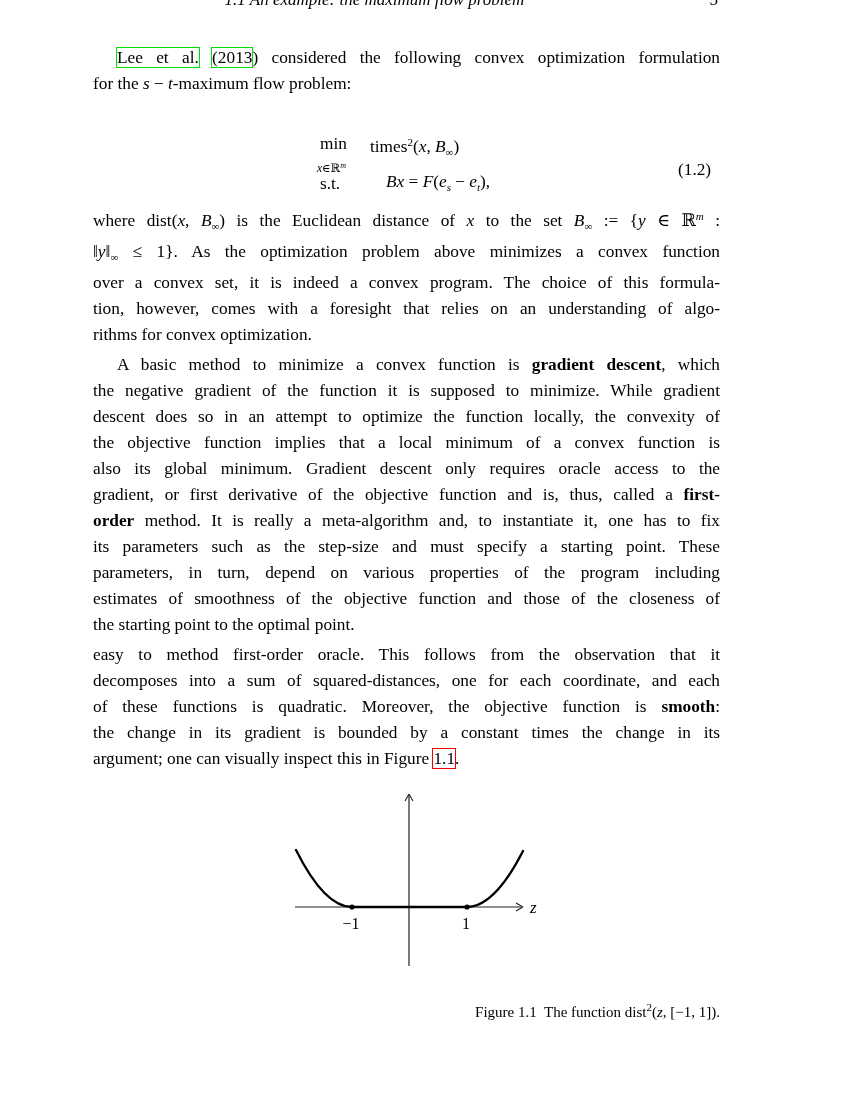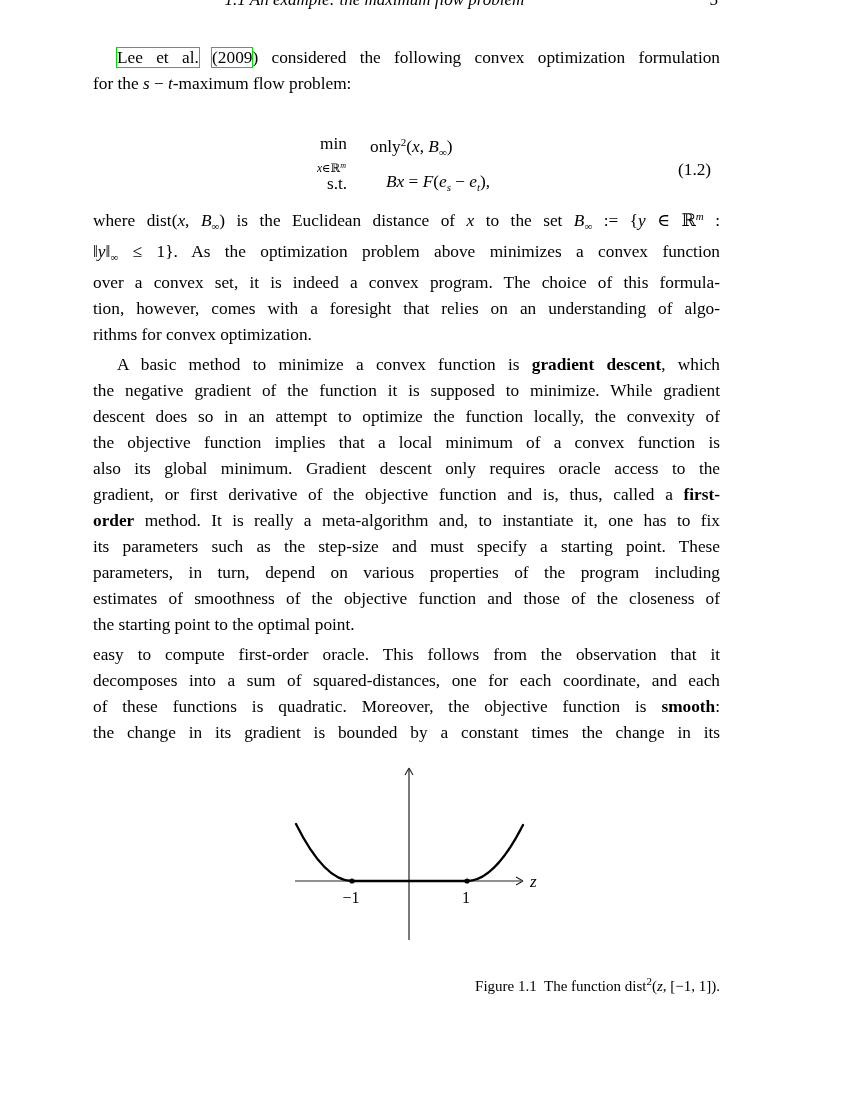--- a/index.html
+++ b/index.html
@@ -24,21 +24,21 @@
   .isub { font-size:11px; vertical-align:-4px; font-style:italic; }
   .isup { font-size:11px; vertical-align:6px;  font-style:italic; }
   .gbox { outline:1.6px solid var(--citation_green,#00dd00); outline-offset:0.5px; cursor:pointer; }
   .rbox { outline:1.6px solid var(--link_red,#ee0000); outline-offset:0.5px; cursor:pointer; }
 
   .eq { position:relative; height:86px; margin-top:12px; }
   .eq-min    { position:absolute; left:227px; top:22px; }
   .eq-minsub { position:absolute; left:224px; top:44px; font-size:11.5px; }
   .eq-minsub .isup { font-size:8px; vertical-align:4px; }
   .eq-obj    { position:absolute; left:277px; top:20px; }
-  .eq-st     { position:absolute; left:234px; top:62px; }
+  .eq-st     { position:absolute; left:227px; top:62px; }
   .eq-con    { position:absolute; left:275px; top:60px;margin-left:18px; }
   .eq-tag    { position:absolute; left:585px; top:48px; }
 
   .para2 { margin-top:8px; }
   .para3 { margin-top:4px; }
 
   .figure { position:relative; margin-top:14px; height:190px; }
   .figure svg { position:absolute; left:197px; top:0; }
 
   .caption { margin-top:18px; text-align:right; font-size:15px; white-space:pre-wrap; }
@@ -49,28 +49,28 @@
 <div class="page">
 
   <div class="header">
     <span class="title">1.1 An example: the maximum flow problem</span>
     <span class="pnum">5</span>
   </div>
 
   <div class="body-text">
 
     <div class="para1">
-        <div class="line indent"><span class="gbox">Lee et al.</span><span> </span><span class="gbox">(2009</span><span>) considered the following convex optimization formulation</span></div>
+        <div class="line indent"><span class="gbox">Lee et al.</span><span> </span><span class="gbox">(2013</span><span>) considered the following convex optimization formulation</span></div>
         <div class="line last"><span>for the </span><span class="i">s</span><span> − </span><span class="i">t</span><span>-maximum flow problem:</span></div>
       </div>
 
     <div class="eq">
       <span class="eq-min">min</span>
       <span class="eq-minsub"><span class="i">x</span><span>∈ℝ</span><span class="isup">m</span></span>
-      <span class="eq-obj"><span>only</span><span class="sup">2</span><span>(</span><span class="i">x</span><span>, </span><span class="i">B</span><span class="sub">∞</span><span>)</span></span>
+      <span class="eq-obj"><span>times</span><span class="sup">2</span><span>(</span><span class="i">x</span><span>, </span><span class="i">B</span><span class="sub">∞</span><span>)</span></span>
       <span class="eq-st">s.t.</span>
       <span class="eq-con"><span class="i">B</span><span class="i">x</span><span> = </span><span class="i">F</span><span>(</span><span class="i">e</span><span class="isub">s</span><span> − </span><span class="i">e</span><span class="isub">t</span><span>),</span></span>
       <span class="eq-tag">(1.2)</span>
     </div>
 
     <div class="para2">
         <div class="line"><span>where dist(</span><span class="i">x</span><span>, </span><span class="i">B</span><span class="sub">∞</span><span>) is the Euclidean distance of </span><span class="i">x</span><span> to the set </span><span class="i">B</span><span class="sub">∞</span><span> := {</span><span class="i">y</span><span> ∈ ℝ</span><span class="isup">m</span><span> :</span></div>
         <div class="line"><span>‖</span><span class="i">y</span><span>‖</span><span class="sub">∞</span><span> ≤ 1}. As the optimization problem above minimizes a convex function</span></div>
         <div class="line"><span>over a convex set, it is indeed a convex program. The choice of this formula-</span></div>
         <div class="line"><span>tion, however, comes with a foresight that relies on an understanding of algo-</span></div>
@@ -83,24 +83,25 @@
         <div class="line"><span>the objective function implies that a local minimum of a convex function is</span></div>
         <div class="line"><span>also its global minimum. Gradient descent only requires oracle access to the</span></div>
         <div class="line"><span>gradient, or first derivative of the objective function and is, thus, called a </span><span class="b">first-</span></div>
         <div class="line"><span class="b">order</span><span> method. It is really a meta-algorithm and, to instantiate it, one has to fix</span></div>
         <div class="line"><span>its parameters such as the step-size and must specify a starting point. These</span></div>
         <div class="line"><span>parameters, in turn, depend on various properties of the program including</span></div>
         <div class="line"><span>estimates of smoothness of the objective function and those of the closeness of</span></div>
         <div class="line last"><span>the starting point to the optimal point.</span></div>
       </div>
     <div class="para3">
-        <div class="line"><span>easy to compute first-order oracle. This follows from the observation that it</span></div>
+        <div class="line"><span>easy to method first-order oracle. This follows from the observation that it</span></div>
         <div class="line"><span>decomposes into a sum of squared-distances, one for each coordinate, and each</span></div>
         <div class="line"><span>of these functions is quadratic. Moreover, the objective function is </span><span class="b">smooth</span><span>:</span></div>
         <div class="line"><span>the change in its gradient is bounded by a constant times the change in its</span></div>
+        <div class="line last"><span>argument; one can visually inspect this in Figure </span><span class="rbox">1.1</span><span>.</span></div>
       </div>
 
     <div class="figure">
       <svg width="260" height="190" viewBox="0 0 260 190">
 
         <line x1="119" y1="9" x2="119" y2="180" stroke="#222" stroke-width="1.2"></line>
         <path d="M119 8 l-4 7 M119 8 l4 7" stroke="#222" stroke-width="1.1" fill="none"></path>
 
         <line x1="5" y1="121" x2="231" y2="121" stroke="#222" stroke-width="1.2"></line>
         <path d="M233 121 l-7 -4 M233 121 l-7 4" stroke="#222" stroke-width="1.1" fill="none"></path>

